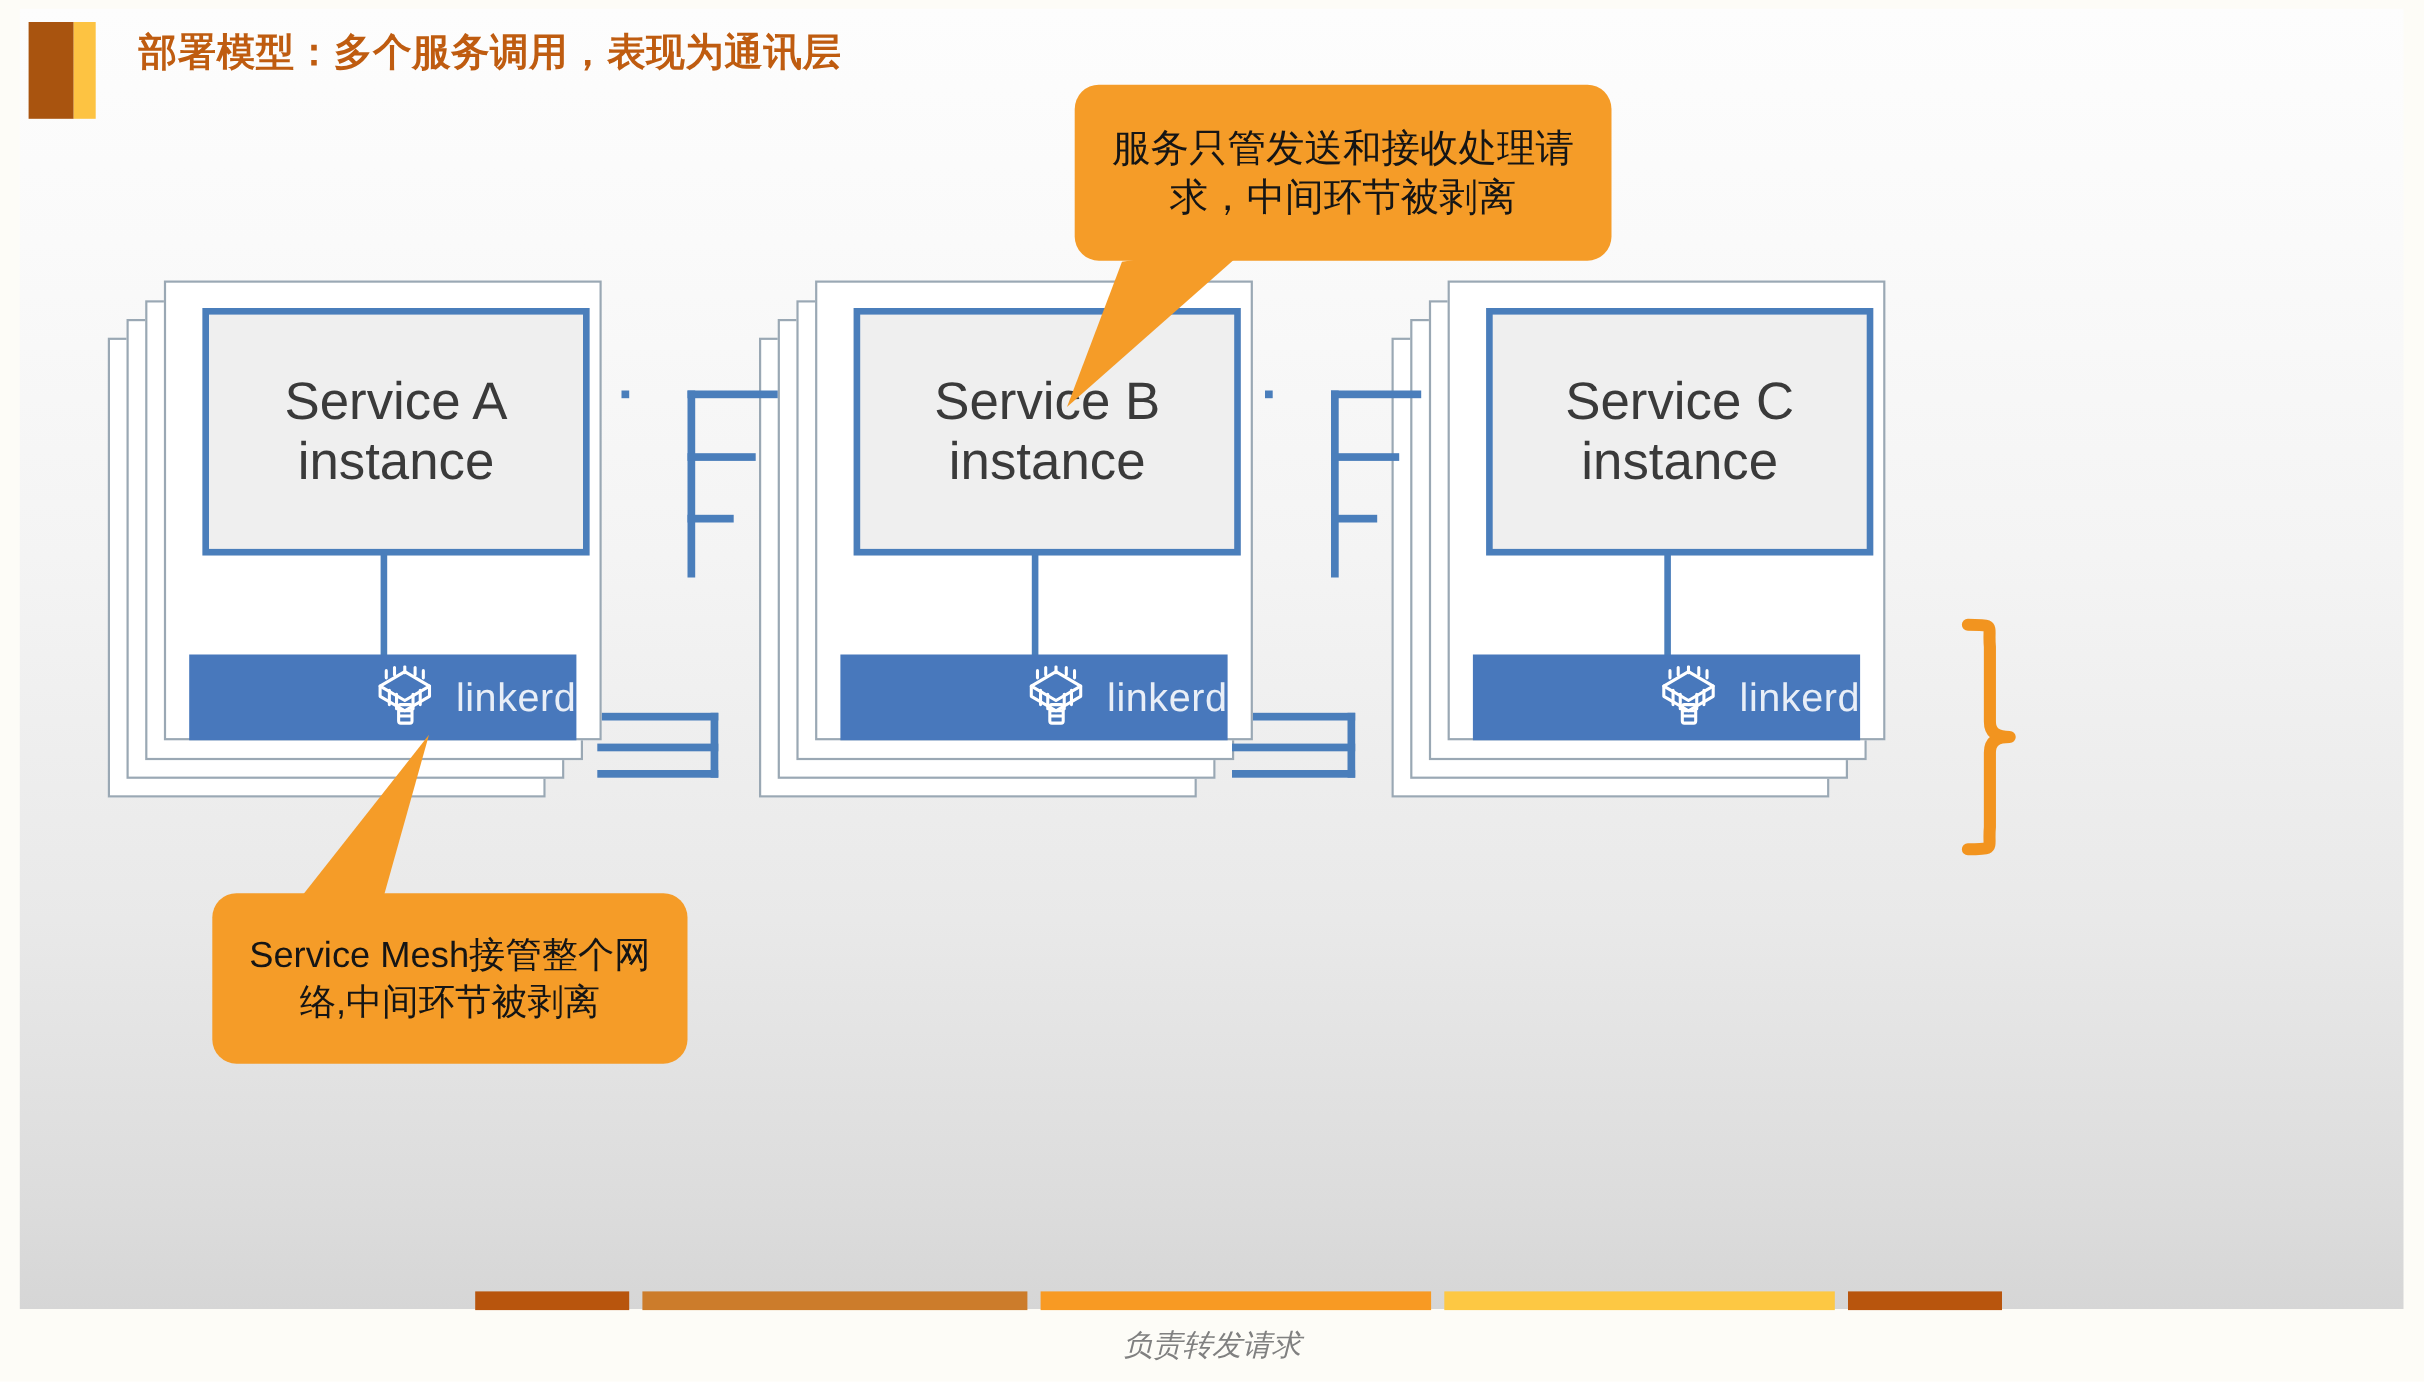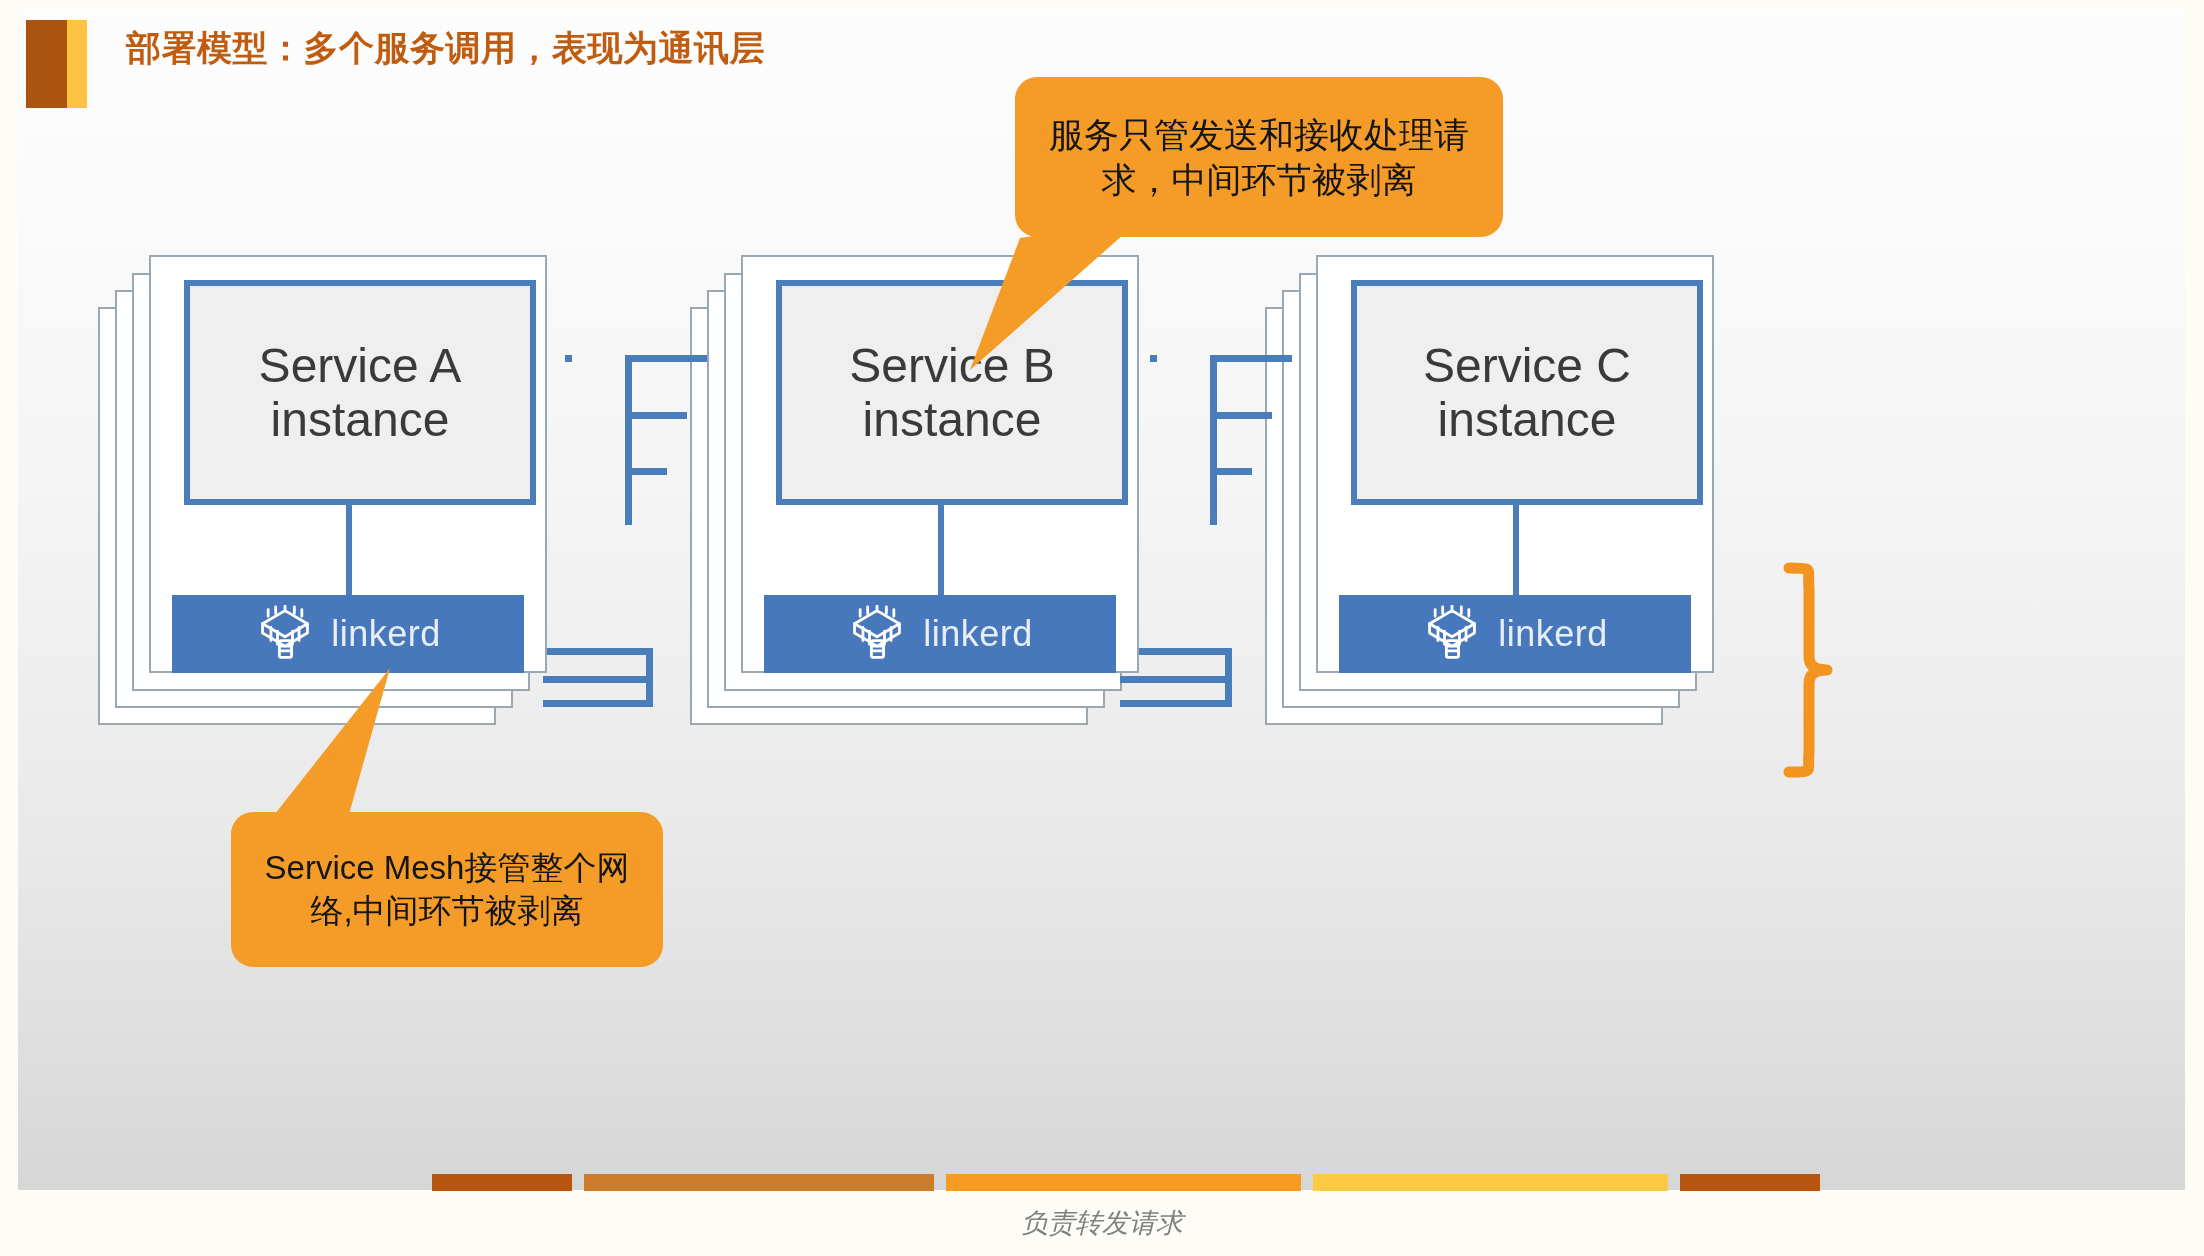--- a/index.html
+++ b/index.html
@@ -118,21 +118,21 @@
   .linkerd-bar {
     position: absolute;
     left: 74px;
     top: 340px;
     width: 352px;
     height: 78px;
     background: #4878bc;
     z-index: 5;
     display: flex;
     align-items: center;
-    justify-content: center;
+    justify-content: flex-end;
     gap: 16px;
   }
   .linkerd-logo { width: 60px; height: 58px; flex: 0 0 auto; }
   .linkerd-word {
     font-size: 36px;
     color: #e8eef7;
     letter-spacing: 0.5px;
     line-height: 1;
   }
 
@@ -164,21 +164,20 @@
     background: #f59b２8;
     background: #f59c28;
     border-radius: 22px;
     color: #151515;
     text-align: center;
     display: flex;
     align-items: center;
     justify-content: center;
     line-height: 1.3;
     z-index: 20;
-    margin-left: 38px;
   }
   #callout-top {
     left: 977px;
     top: 77px;
     width: 488px;
     height: 160px;
     font-size: 35px;
   }
   #callout-bottom {
     left: 193px;

